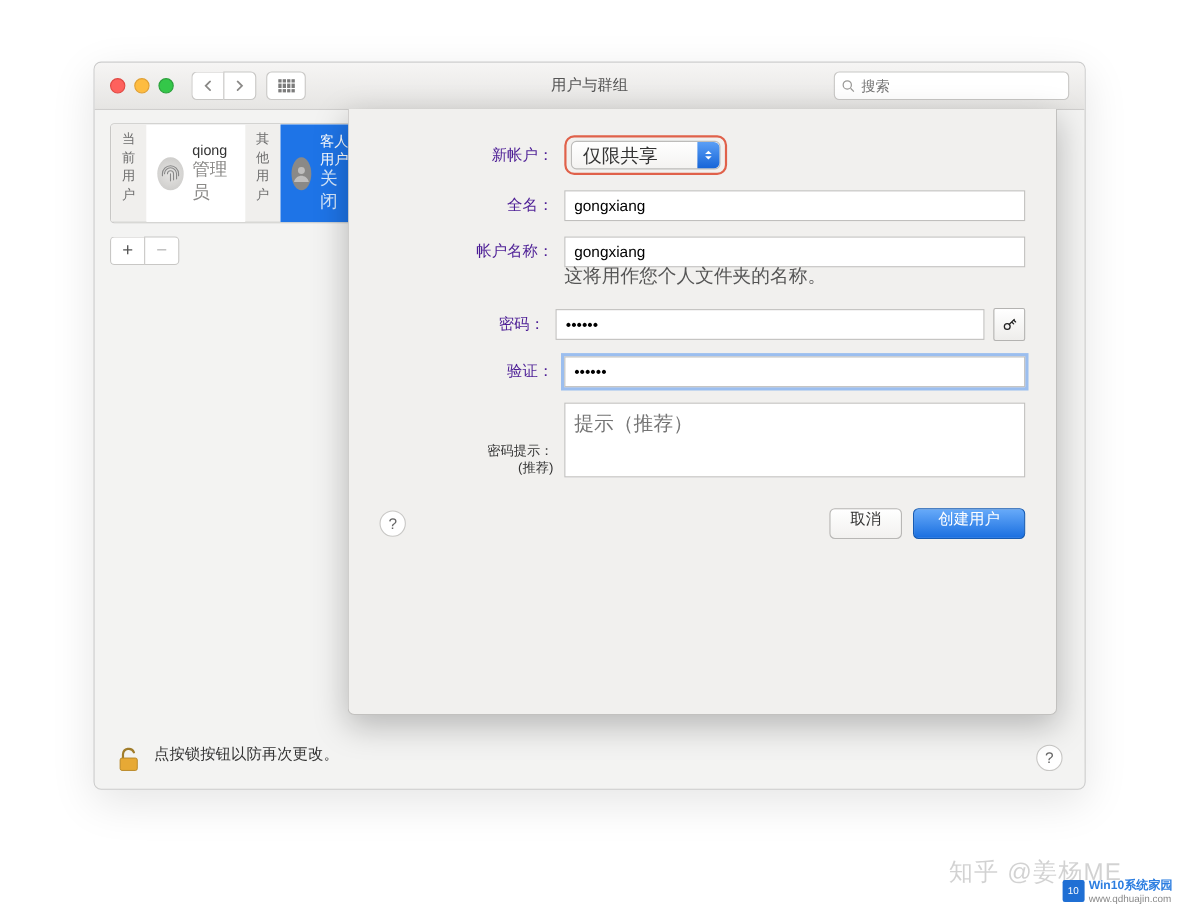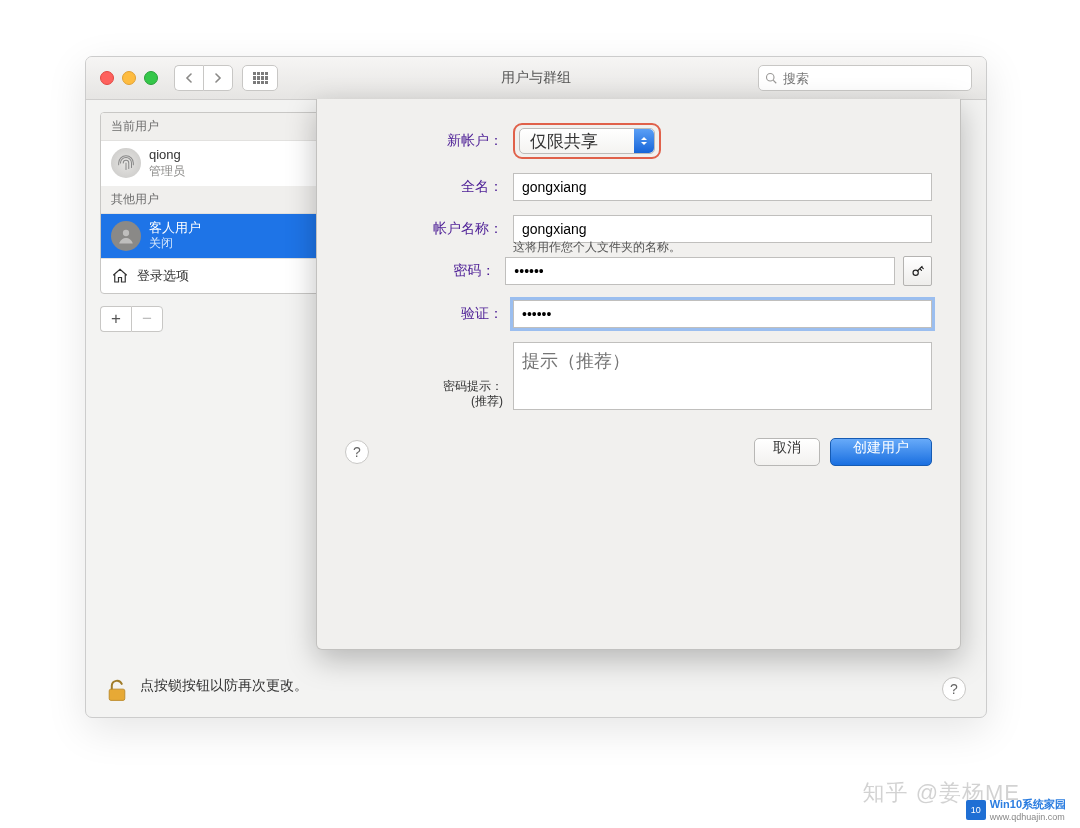--- a/index.html
+++ b/index.html
@@ -16,29 +16,29 @@
 .navbtn.l{border-radius:5px 0 0 5px;border-right:none}
 .navbtn.r{border-radius:0 5px 5px 0}
 .gridbtn{width:34px;height:24px;background:#fff;border:1px solid #c8c7c5;border-radius:5px;margin-left:9px;display:flex;align-items:center;justify-content:center}
 .gridicon{width:15px;height:12px;display:grid;grid-template-columns:repeat(4,1fr);grid-template-rows:repeat(3,1fr);gap:1px}
 .gridicon span{background:#7b7b7b;width:100%;height:100%}
 .wtitle{position:absolute;left:50%;transform:translateX(-50%);font-size:14px;color:#555}
 .search{margin-left:auto;display:flex;align-items:center;background:#fff;border:1px solid #c8c7c5;border-radius:5px;height:24px;width:200px;padding:0 6px}
 .search svg{width:12px;height:12px;margin-right:4px;flex-shrink:0}
 .search input{border:none;outline:none;flex:1;font-size:13px;background:transparent;color:#999;min-width:0}
 .content{display:flex;height:calc(100% - 42px)}
-.sidebar{width:233px;border:1px solid #c8c7c5;background:#fff;margin:12px 0 12px 14px;border-radius:4px;display:flex;flex-direction:column;overflow:hidden}
+.sidebar{width:233px;border:1px solid #c8c7c5;background:#fff;margin:12px 0 12px 14px;border-radius:4px;display:flex;overflow:hidden}
 .shead{background:#f0efed;padding:5px 10px;font-size:12px;color:#6d6d6d;border-bottom:1px solid #e2e1df}
 .userrow{display:flex;align-items:center;padding:6px 10px;gap:8px}
 .userrow.sel{background:#1e74e7;color:#fff}
 .avatar{width:30px;height:30px;border-radius:50%;background:#d0cfcd;display:flex;align-items:center;justify-content:center}
 .avatar.fp{background:radial-gradient(circle,#e6e5e3,#c8c7c5)}
 .avatar.g{background:#8a8987}
 .uname{font-size:13px;line-height:1.2}
-.urole{font-size:12px;color:#8a8987}
+.urole{font-size:16px;color:#8a8987}
 .userrow.sel .urole{color:#d7e8fb}
 .spacer{flex:1}
 .loginopt{border-top:1px solid #e2e1df;display:flex;align-items:center;padding:8px 10px;gap:8px;font-size:13px}
 .pmbar{display:flex;margin:0 0 12px 14px}
 .pmbtn{width:30px;height:24px;border:1px solid #c8c7c5;background:#fff;display:flex;align-items:center;justify-content:center;font-size:17px;color:#555}
 .pmbtn.plus{border-radius:4px 0 0 4px;border-right:none}
 .pmbtn.minus{border-radius:0 4px 4px 0;color:#bbb}
 .main{flex:1;position:relative;padding:28px;font-size:13px;color:#333}
 .maintext{position:absolute;right:28px;top:220px;font-size:13px;line-height:1.9;text-align:left}
 .lockbar{position:absolute;bottom:14px;left:20px;right:20px;display:flex;align-items:flex-start;gap:12px}
@@ -51,21 +51,21 @@
 .finput{flex:1;height:26px;border:1px solid #c0bfbd;background:#fff;padding:0 8px;font-size:14px;border-radius:0;outline:none}
 .finput.focus{box-shadow:0 0 0 3px rgba(70,140,240,.5)}
 .ftextarea{flex:1;height:54px;border:1px solid #c0bfbd;background:#fff;padding:6px 8px;font-size:18px;resize:none;outline:none;font-family:inherit}
 .selectwrap{position:relative}
 .hilite{border:2.5px solid #e0614a;border-radius:9px;padding:3px 4px;display:inline-block}
 .macselect{height:24px;border:1px solid #bdbcba;background:linear-gradient(#fff,#f4f3f1);border-radius:5px;padding:0 24px 0 10px;font-size:17px;display:inline-flex;align-items:center;position:relative;min-width:100px}
 .selcaret{position:absolute;right:0;top:0;bottom:0;width:20px;background:linear-gradient(#5a9ff6,#1765d8);border-radius:0 5px 5px 0;display:flex;flex-direction:column;align-items:center;justify-content:center}
 .selcaret::before,.selcaret::after{content:"";border:3px solid transparent}
 .selcaret::before{border-bottom-color:#fff;margin-bottom:1px}
 .selcaret::after{border-top-color:#fff;margin-top:1px}
-.subnote{font-size:12px;color:#555;margin-left:168px;margin-top:-8px;}
+.subnote{font-size:17px;color:#555;margin-left:168px;margin-top:-8px;margin-bottom:18px}
 .keybtn{width:28px;height:28px;border:1px solid #b4b3b1;background:linear-gradient(#fff,#eeedeb);margin-left:8px;display:flex;align-items:center;justify-content:center;border-radius:2px}
 .btnrow{display:flex;justify-content:flex-end;align-items:center;gap:10px;margin-top:28px}
 .btn{height:26px;border:1px solid #b8b7b5;border-radius:5px;padding:0 18px;font-size:14px;background:linear-gradient(#fff,#f2f1ef);display:flex;align-items:flex-start}
 .btn.primary{background:linear-gradient(#67aaf9,#1a6fe0);border-color:#165bb3;color:#fff;padding:0 22px}
 .sheet .helpb{margin:0}
 .watermark{position:absolute;right:60px;bottom:20px;font-size:22px;color:rgba(50,50,50,.22);font-weight:500;letter-spacing:1px}
 .wm2{position:absolute;right:14px;bottom:6px;display:flex;align-items:center;gap:4px;font-size:11px;color:#2b7de0}
 .wm2 .box{width:20px;height:20px;background:#1f6fd4;border-radius:2px;color:#fff;font-size:9px;display:flex;align-items:center;justify-content:center;font-weight:normal}
 .wm2 .t1{font-weight:bold}
 .wm2 .t2{font-size:9px;color:#888}

